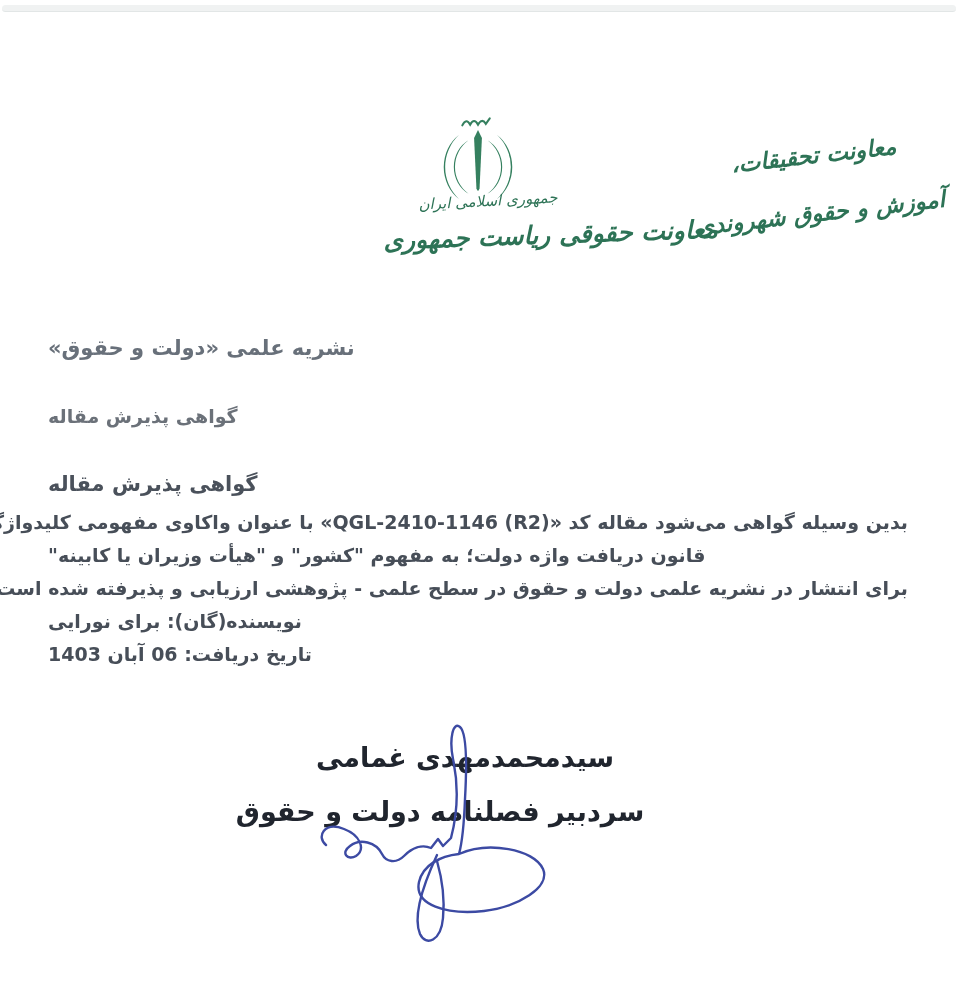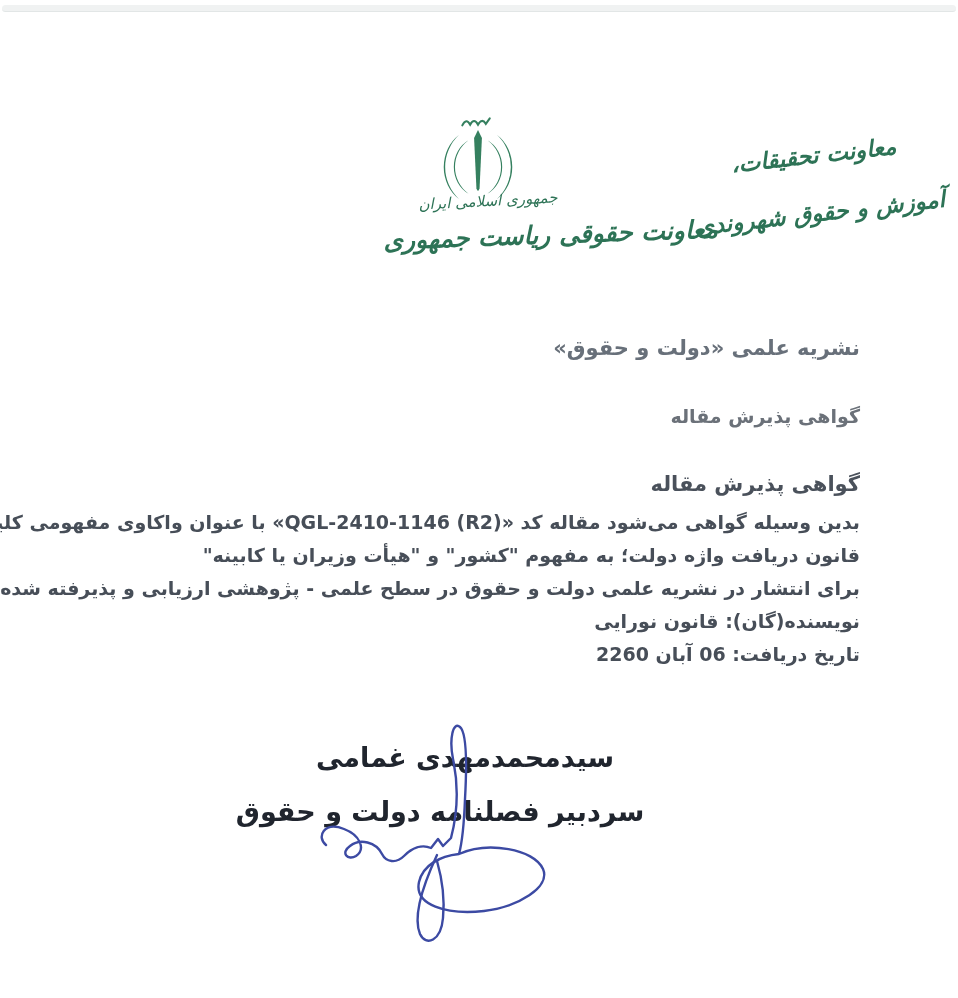--- a/index.html
+++ b/index.html
@@ -73,22 +73,23 @@
     font-style: italic;
     transform: rotate(-6.5deg);
     direction: rtl;
     line-height: 58px;
   }
   
   .centered {
     position: absolute;
     left: 0;
     width: 860px;
-    text-align: right;
-    direction: rtl;
+    text-align: left;
+    direction: rtl;
+    padding-left: 48px;
   }
   .journal-title {
     top: 336px;
     font-size: 21px;
     font-weight: 700;
     color: #68707a;
     letter-spacing: .5px;
   }
   .cert-subtitle {
     top: 405px;
@@ -171,22 +172,22 @@
   </div>
 
   <div class="centered journal-title">نشریه علمی «دولت و حقوق»</div>
   <div class="centered cert-subtitle">گواهی پذیرش مقاله</div>
   <div class="centered cert-heading">گواهی پذیرش مقاله</div>
 
   <div class="centered body-block">
     <div>بدین وسیله گواهی می‌شود مقاله کد «QGL-2410-1146 (R2)» با عنوان واکاوی مفهومی کلیدواژگان چندمعنا در</div>
     <div>قانون دریافت واژه دولت؛ به مفهوم "کشور" و "هیأت وزیران یا کابینه"</div>
     <div>برای انتشار در نشریه علمی دولت و حقوق در سطح علمی - پژوهشی ارزیابی و پذیرفته شده است.</div>
-    <div>نویسنده(گان): قانون نورایی</div>
-    <div>تاریخ دریافت: 06 آبان 2260</div>
+    <div>نویسنده(گان): برای نورایی</div>
+    <div>تاریخ دریافت: 06 آبان 1403</div>
   </div>
 
   <div class="sign-name">سیدمحمدمهدی غمامی</div>
   <div class="sign-role">سردبیر فصلنامه دولت و حقوق</div>
 
   <svg class="signature-svg" viewBox="0 0 250 235">
     <g fill="none" stroke="#3c4aa3" stroke-width="2.4" stroke-linecap="round" stroke-linejoin="round">
       <path d="M 16 130
                C 6 122 14 106 34 114
                C 50 120 56 134 46 141

